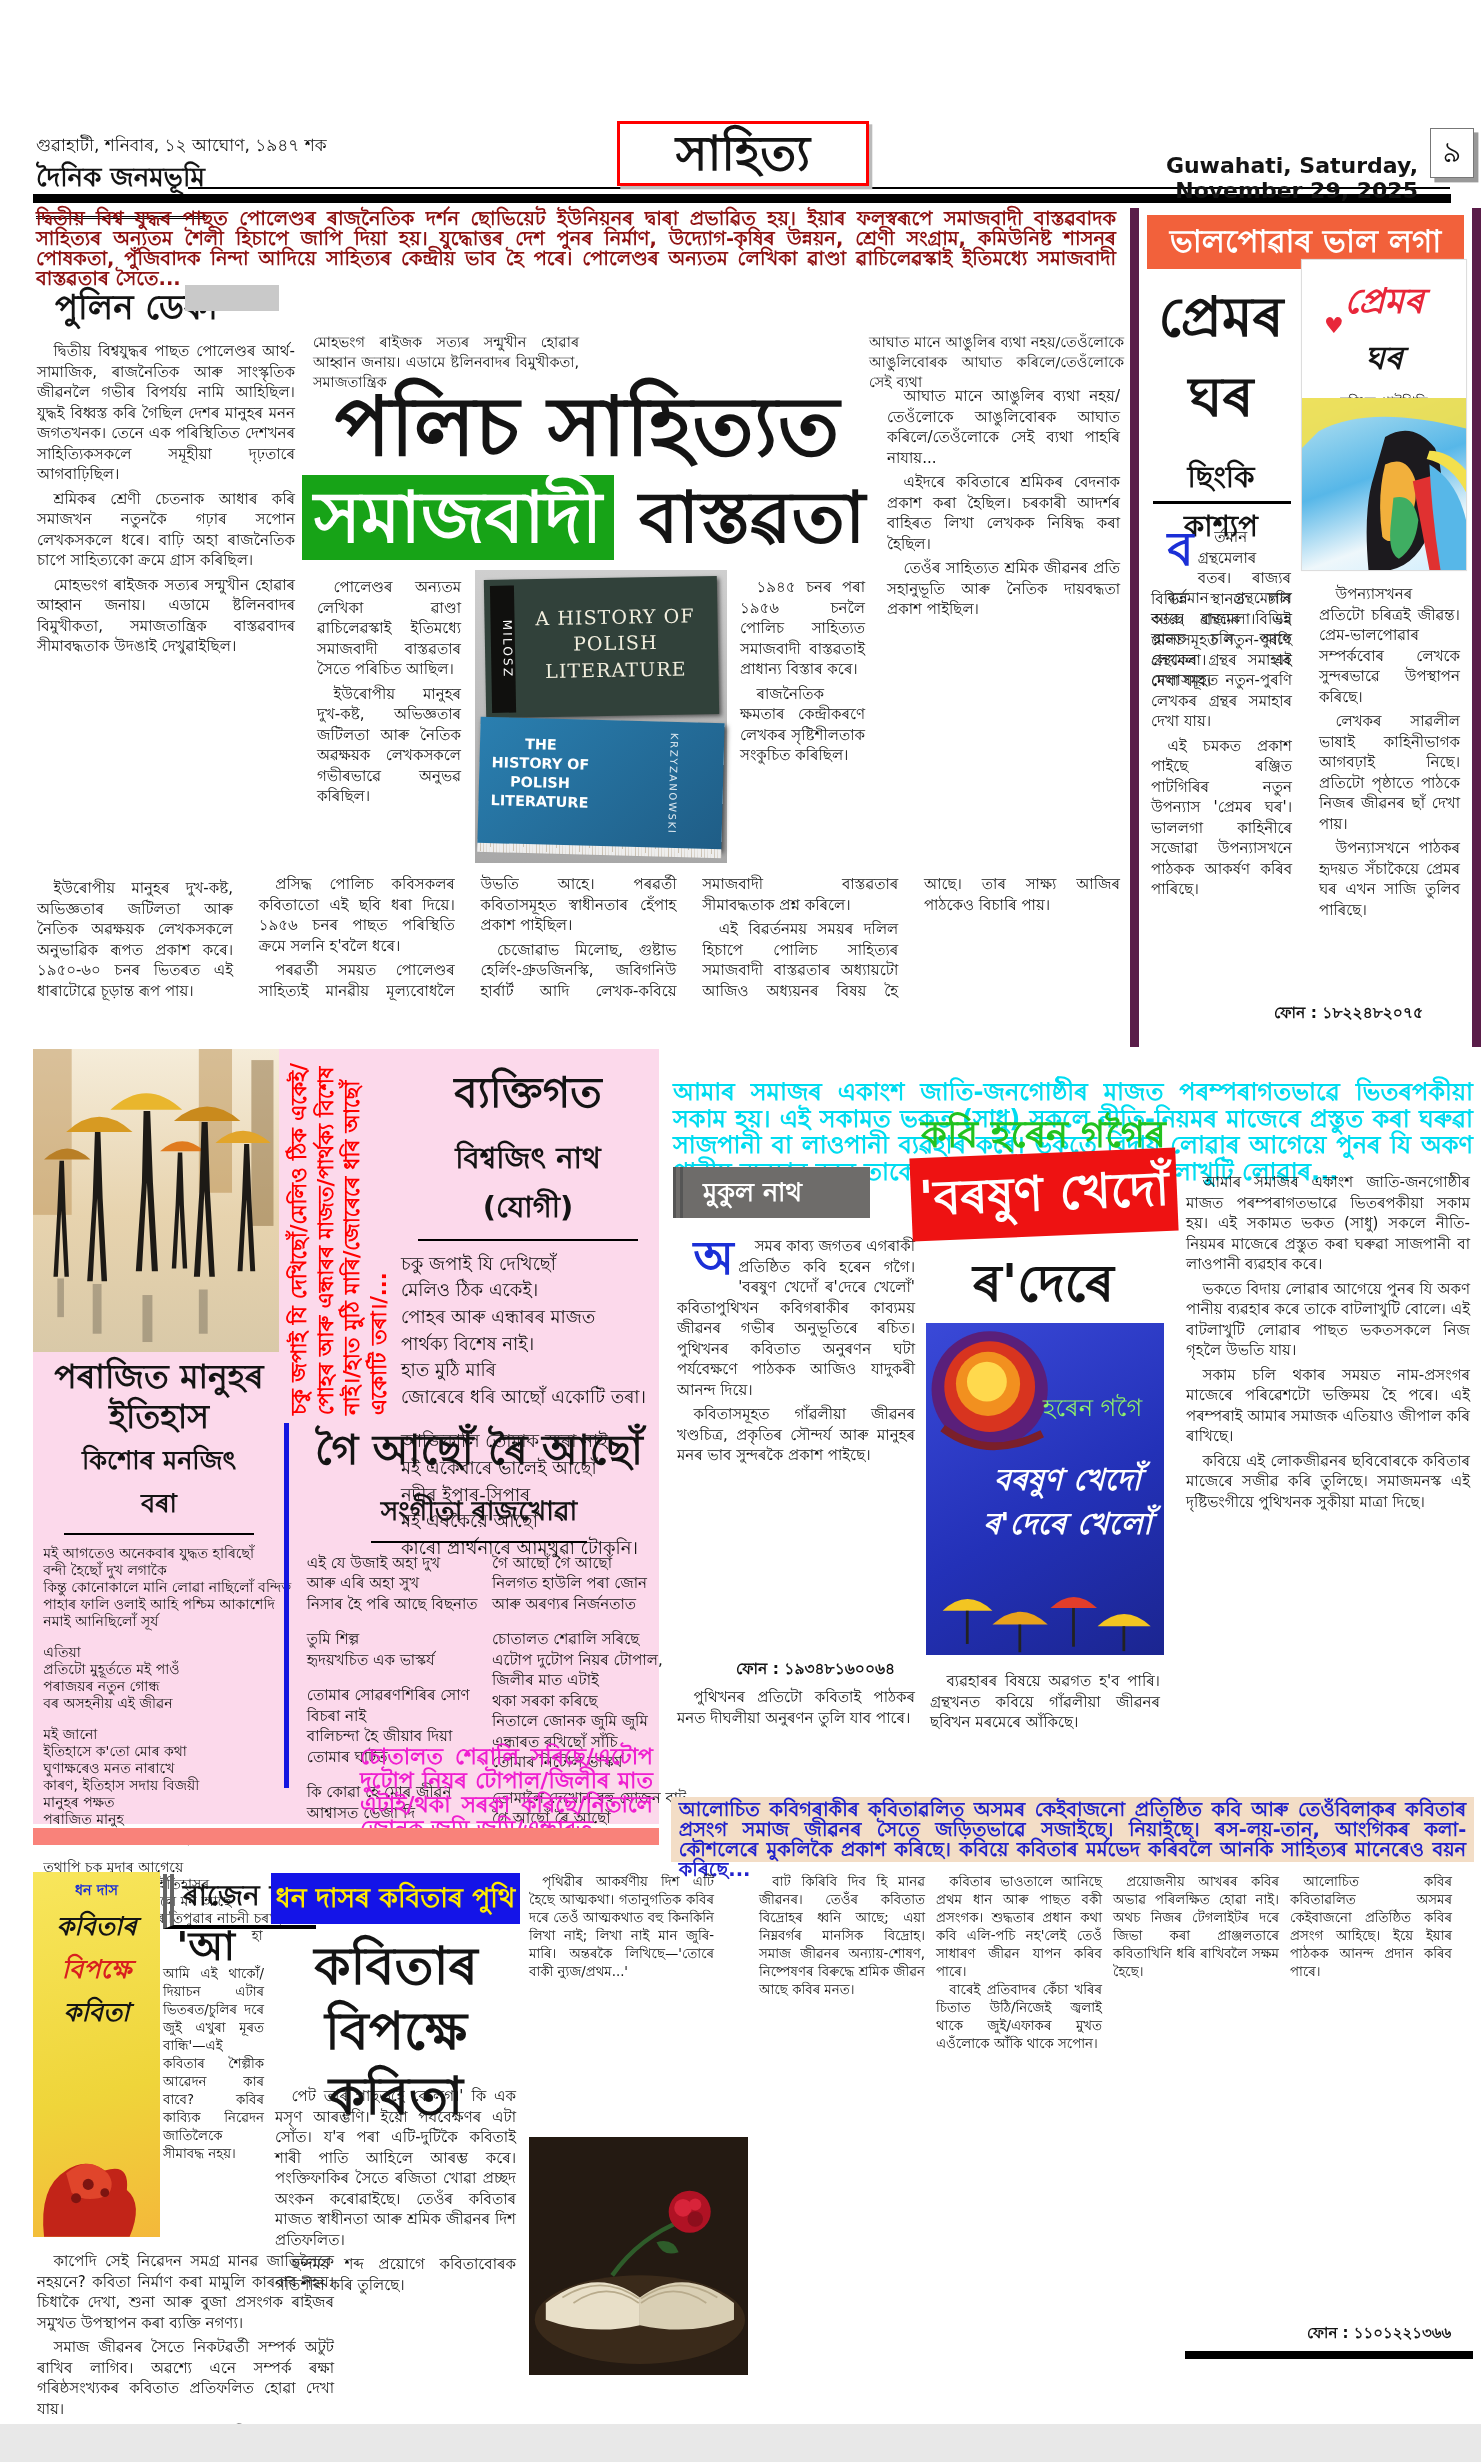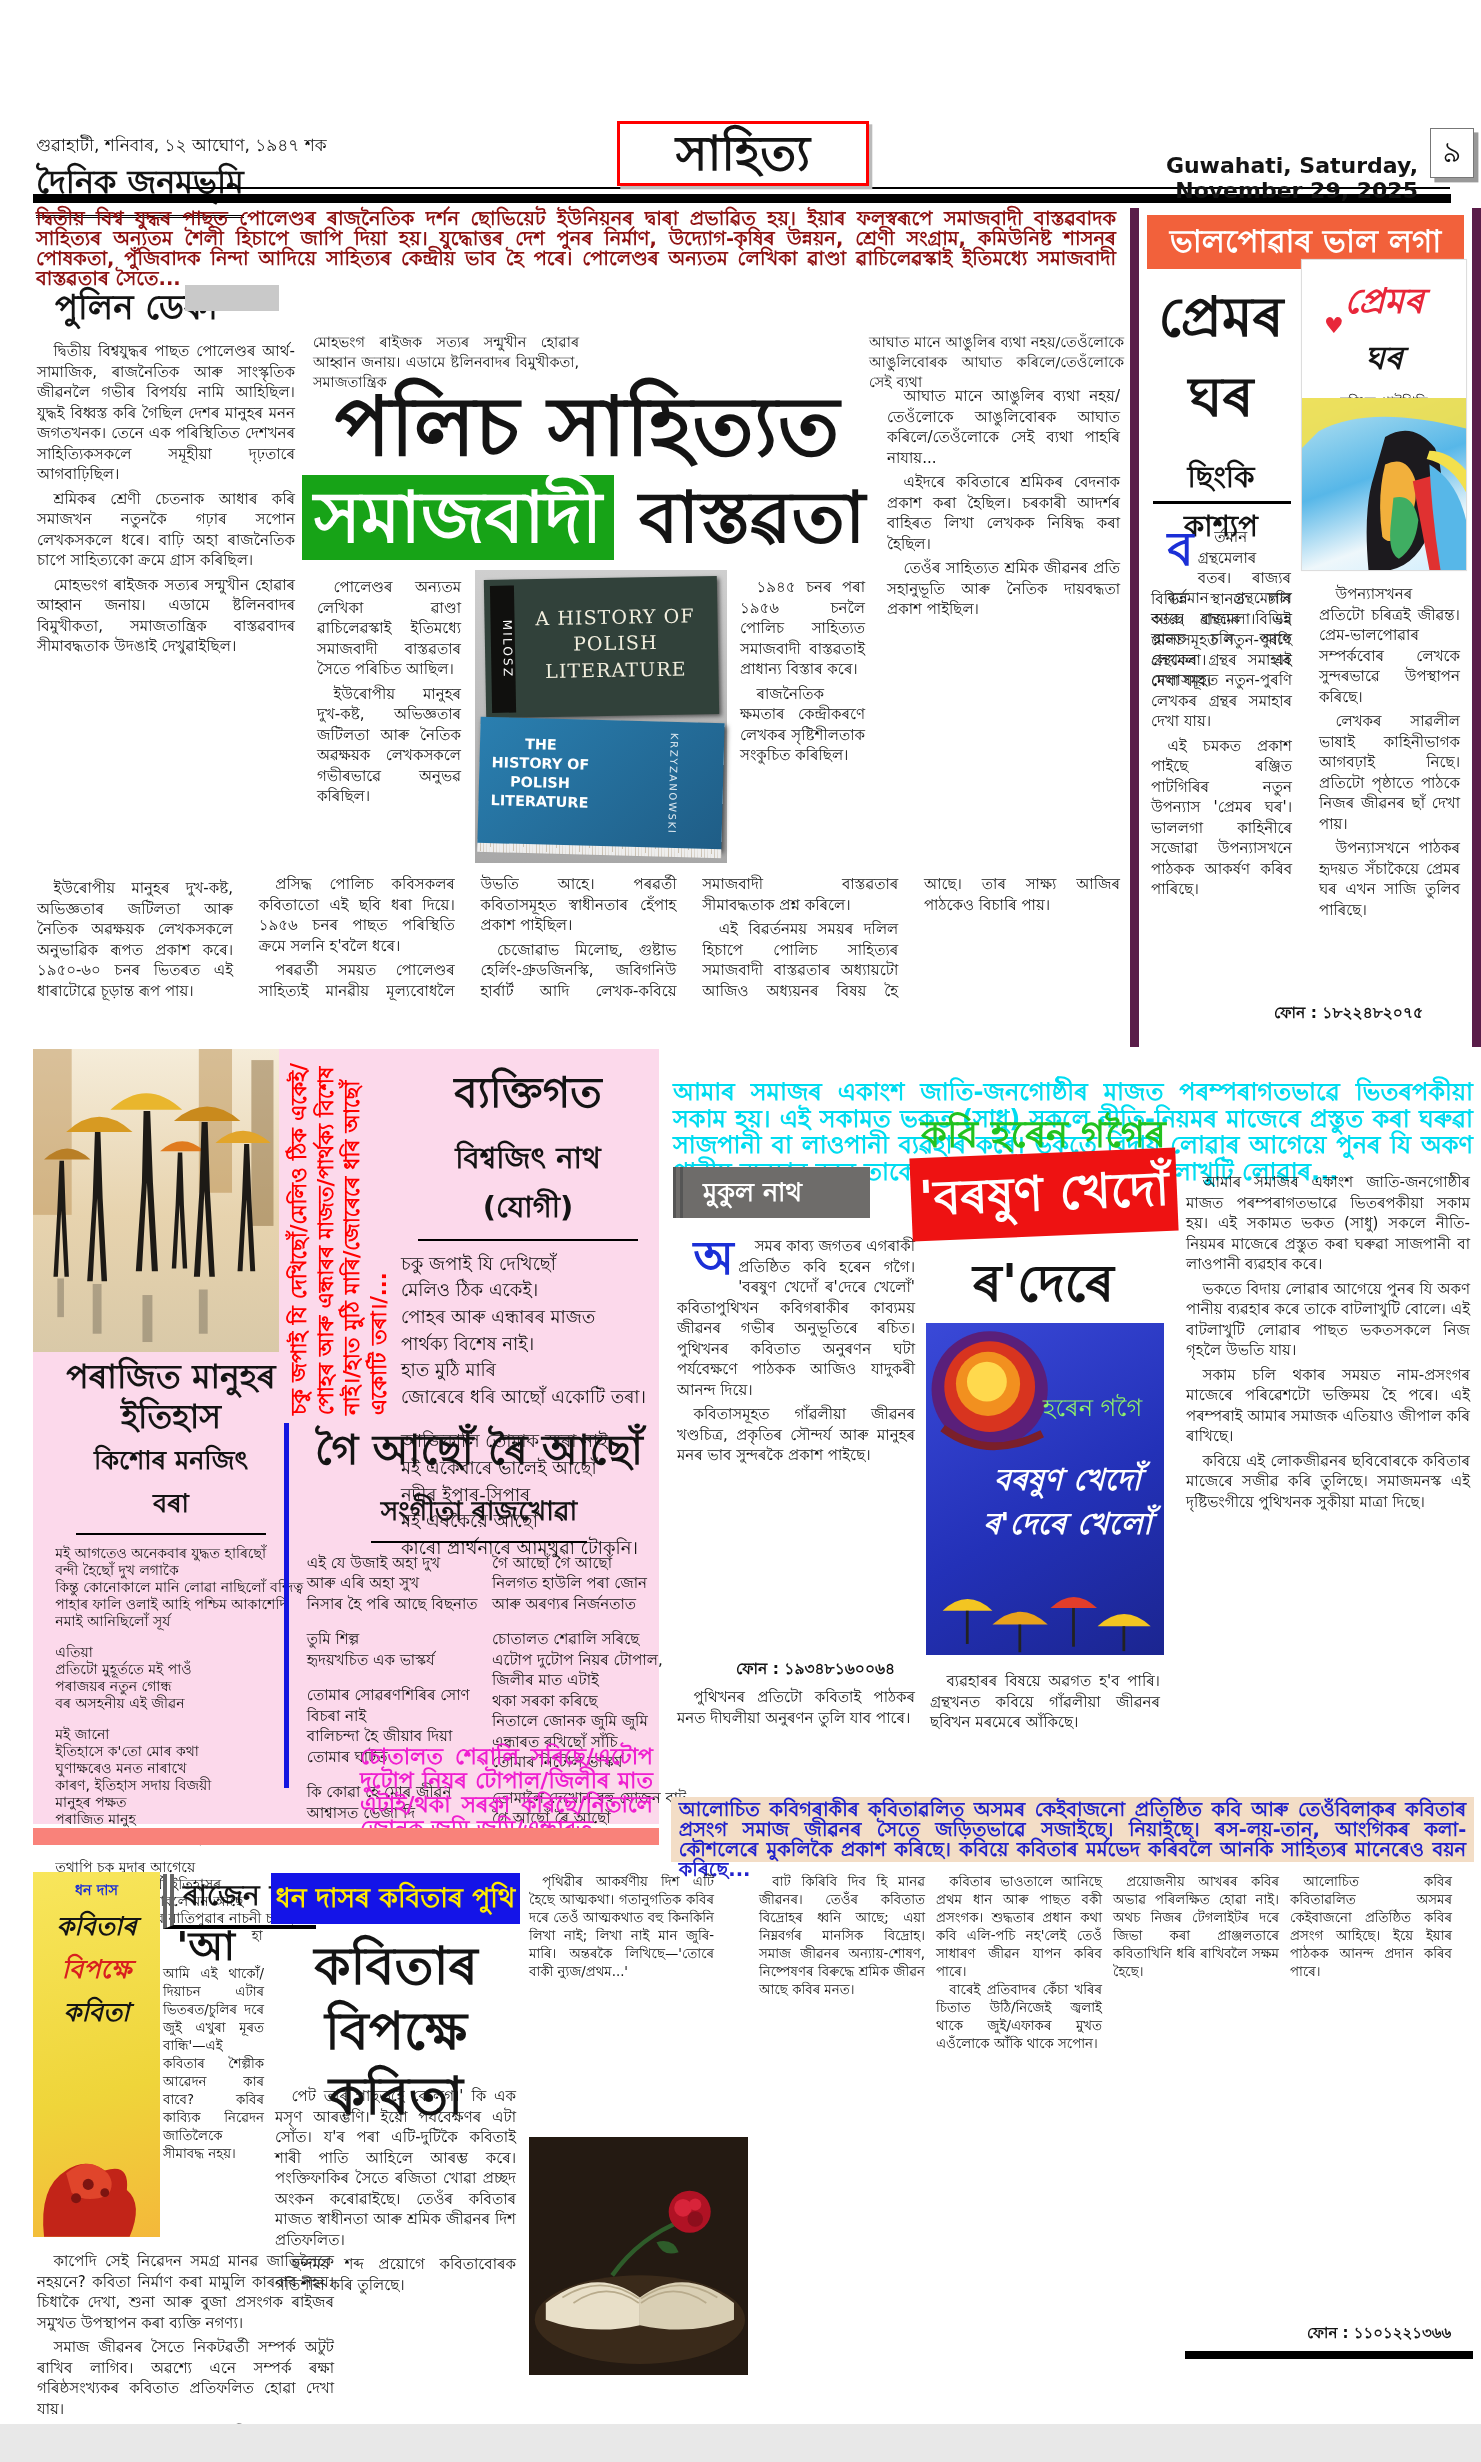--- a/index.html
+++ b/index.html
@@ -26,21 +26,21 @@
 .poet{font-weight:700;text-align:center;border-bottom:2.8px solid #000;padding-bottom:5.5px;margin:4.4px auto 10px;width:80%}
 .cols2{column-count:2;column-gap:19px}
 .cols5{column-count:5;column-gap:17.7px}
 </style>
 </head>
 <body>
 
 <div id="page">
 
   <div class="abs" style="left:36px;top:132px;width:498px;font-size:17px">গুৱাহাটী, শনিবাৰ, ১২ আঘোণ, ১৯৪৭ শক</div>
-  <div class="abs b" style="left:36px;top:157px;font-size:32px;border-bottom:3.9px double #000;padding-bottom:4px">দৈনিক জনমভূমি</div>
+  <div class="abs b" style="left:36px;top:157px;font-size:26px;border-bottom:3.9px double #000;padding-bottom:15px">দৈনিক জনমভূমি</div>
   <div class="abs rule" style="left:188px;top:187px;width:1262px;height:2.2px"></div>
   <div class="abs rule" style="left:33px;top:194px;width:1418px;height:8.9px"></div>
   <div class="abs ctr b" style="left:617px;top:121px;width:252px;height:65px;border:3.3px solid #f00;background:#fff;font-size:48px;line-height:59px;box-shadow:3.3px 3.3px 0 #bbb">সাহিত্য</div>
   <div class="abs b" style="left:1069px;top:153px;width:349px;font-size:22px;text-align:right">Guwahati, Saturday, November 29, 2025</div>
   <div class="abs ctr" style="left:1430px;top:128px;width:44px;height:50px;border:1.7px solid #777;box-shadow:4.4px 4.4px 0 #999;font-size:29px;line-height:47px">৯</div>
 
   <div class="abs b just" style="left:36px;top:209px;width:1080px;height:75px;font-size:19.4px;line-height:20px;color:#8f1212">দ্বিতীয় বিশ্ব যুদ্ধৰ পাছত পোলেণ্ডৰ ৰাজনৈতিক দৰ্শন ছোভিয়েট ইউনিয়নৰ দ্বাৰা প্ৰভাৱিত হয়। ইয়াৰ ফলস্বৰূপে সমাজবাদী বাস্তৱবাদক সাহিত্যৰ অন্যতম শৈলী হিচাপে জাপি দিয়া হয়। যুদ্ধোত্তৰ দেশ পুনৰ নিৰ্মাণ, উদ্যোগ-কৃষিৰ উন্নয়ন, শ্ৰেণী সংগ্ৰাম, কমিউনিষ্ট শাসনৰ পোষকতা, পুঁজিবাদক নিন্দা আদিয়ে সাহিত্যৰ কেন্দ্ৰীয় ভাব হৈ পৰে। পোলেণ্ডৰ অন্যতম লেখিকা ৱাণ্ডা ৱাচিলেৱস্কাই ইতিমধ্যে সমাজবাদী বাস্তৱতাৰ সৈতে...</div>
 
   <div class="abs b" style="left:55px;top:281px;font-size:34px">পুলিন ডেকা</div>
   <div class="abs" style="left:185px;top:285px;width:94px;height:25.5px;background:#c9c9c9"></div>
@@ -178,21 +178,21 @@
         <div class="ln">জোৰেৰে ধৰি আছোঁ একোটি তৰা।</div>
         <div class="ln gap"></div>
         <div class="ln">আজিকালি তোমাক স্মৰা নাই</div>
         <div class="ln">মই একেবাৰে ভালেই আছোঁ</div>
         <div class="ln">নদীৰ ইপাৰ-সিপাৰ</div>
         <div class="ln">মই এৰকৈয়ে আছোঁ</div>
         <div class="ln">কাৰো প্ৰাৰ্থনাৰে আমথুৱা টোকনি।</div>
       </div>
   </div>
 
-  <div class="abs" style="left:52px;top:1357px;width:238px">
+  <div class="abs" style="left:40px;top:1357px;width:238px">
     <div class="poem-title" style="font-size:33px;line-height:40px">পৰাজিত মানুহৰ ইতিহাস</div>
     <div class="poet" style="font-size:25.5px">কিশোৰ মনজিৎ বৰা</div>
     <div style="font-size:14px;line-height:17px;padding-left:3.3px">
         <div class="ln">মই আগতেও অনেকবাৰ যুদ্ধত হাৰিছোঁ</div>
         <div class="ln">বন্দী হৈছোঁ দুখ লগাকৈ</div>
         <div class="ln">কিন্তু কোনোকালে মানি লোৱা নাছিলোঁ বন্দিত্ব</div>
         <div class="ln">পাহাৰ ফালি ওলাই আহি পশ্চিম আকাশেদি</div>
         <div class="ln">নমাই আনিছিলোঁ সূৰ্য</div>
         <div class="ln gap"></div>
         <div class="ln">এতিয়া</div>

